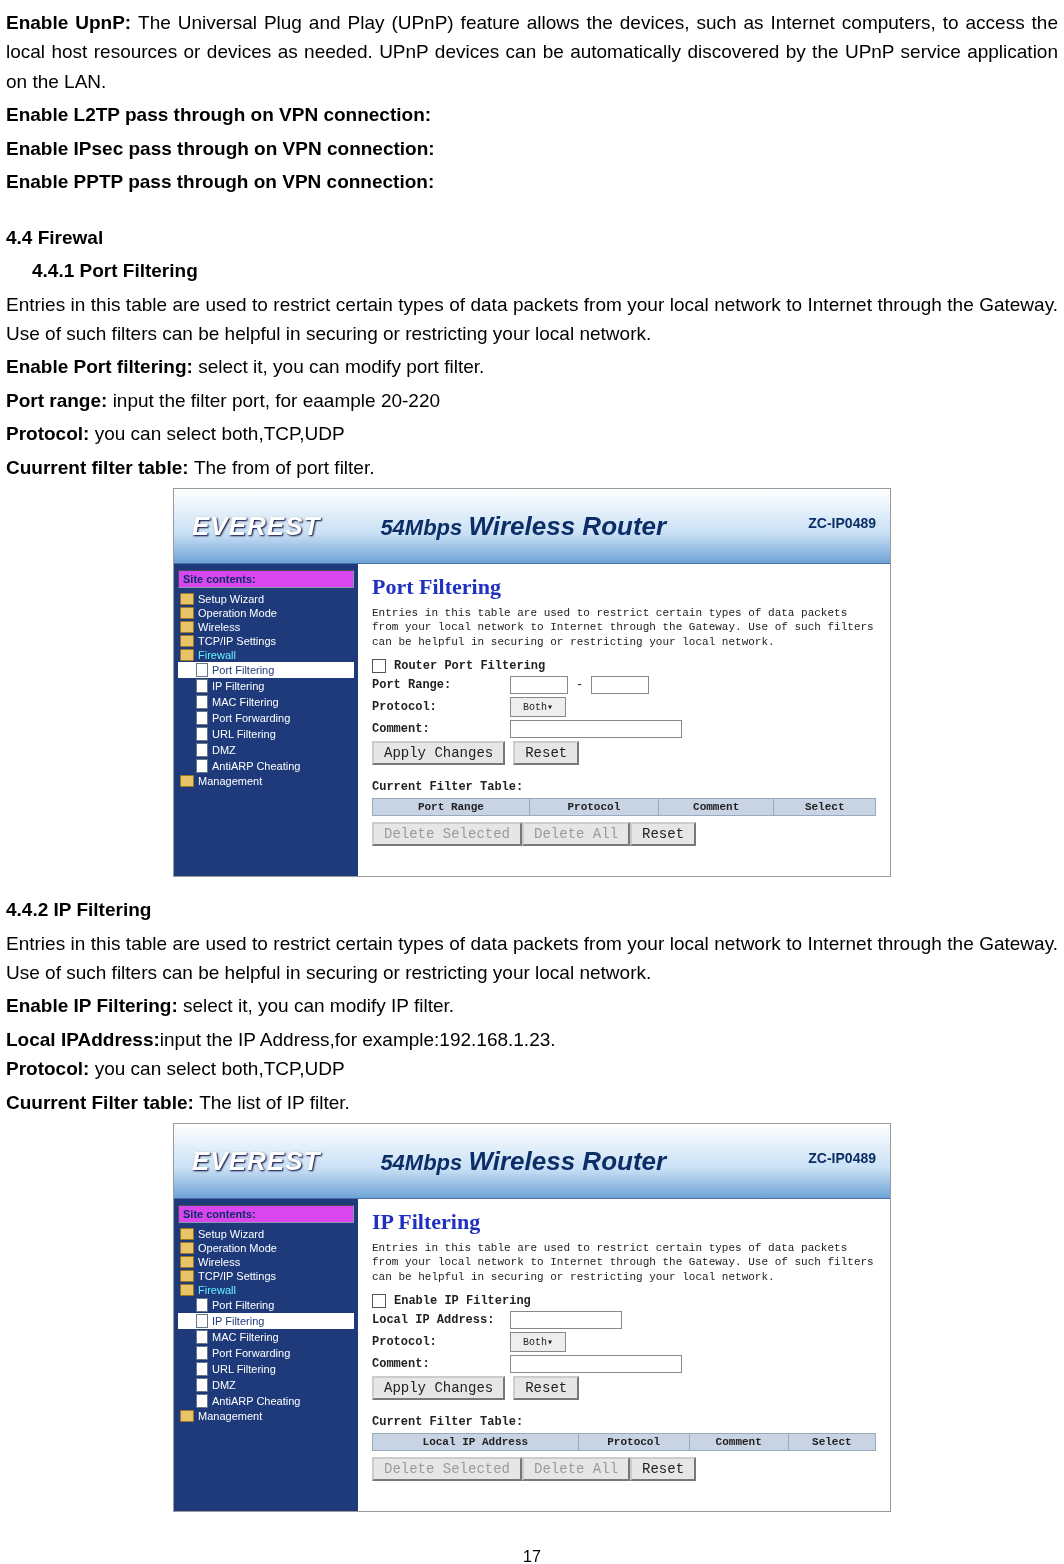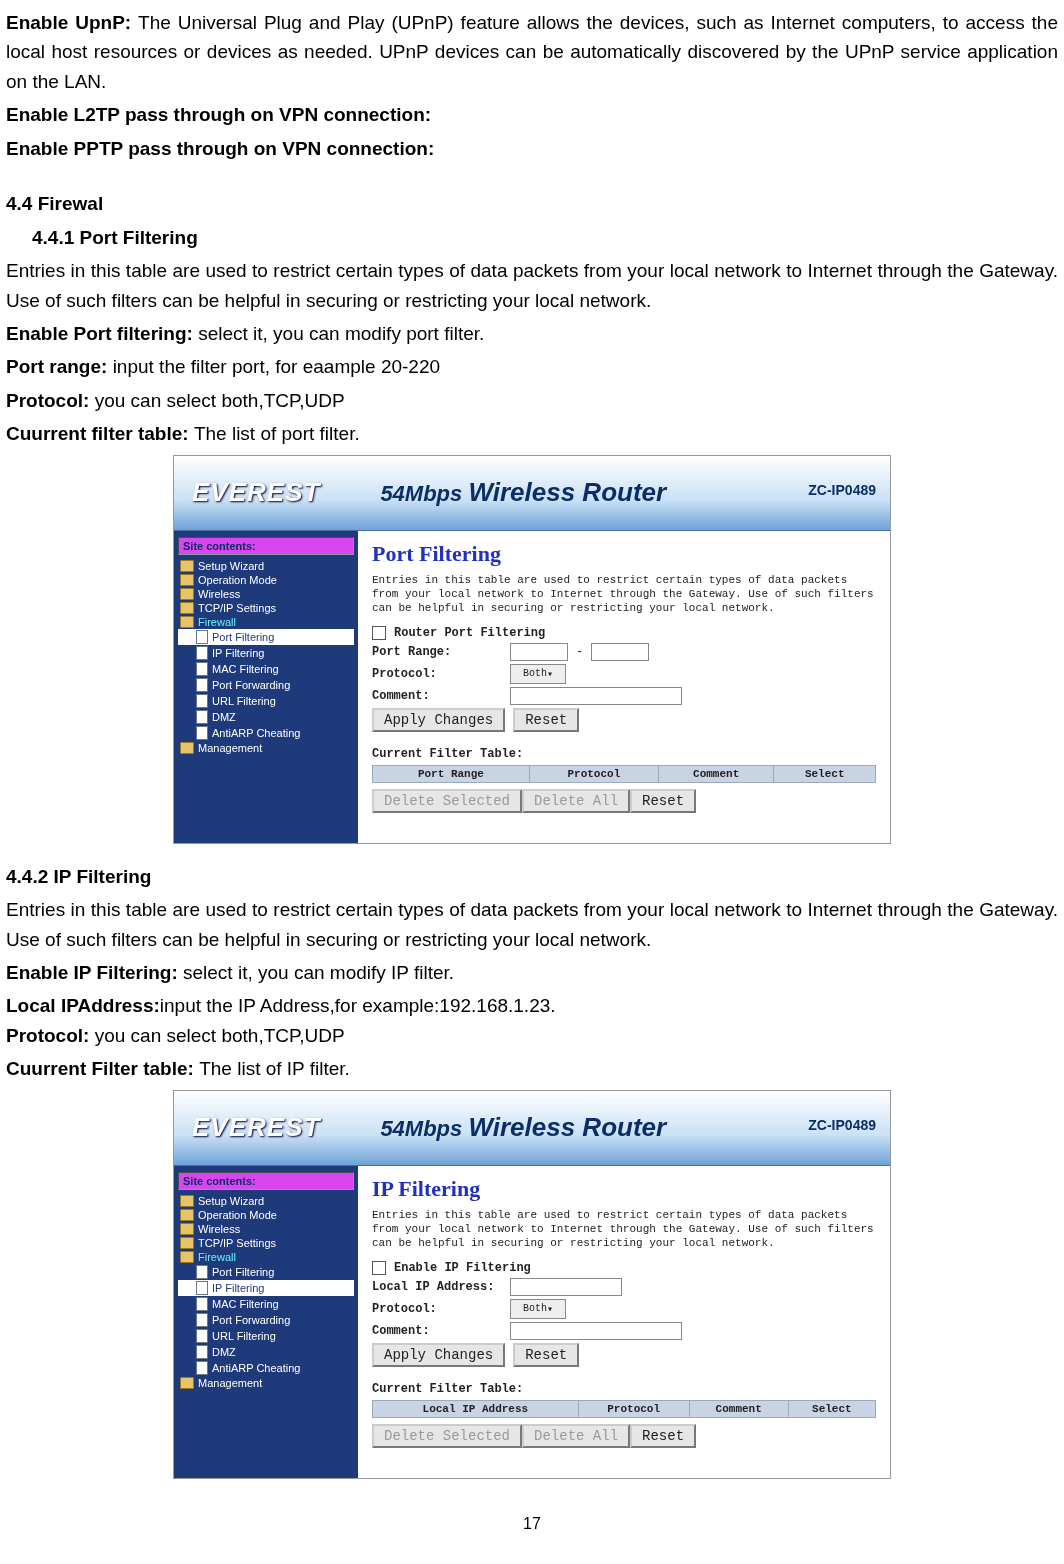--- a/index.html
+++ b/index.html
@@ -40,31 +40,32 @@
 .pnum{text-align:center;font-size:16px;padding:18px 0 4px 0}
 .chk{width:12px;height:12px;border:1px solid #555;background:#fff;display:inline-block}
 </style>
 </head>
 <body>
 
 <div class="page">
 
 <p class="para justify"><span class="bold">Enable UpnP: </span><span>The Universal Plug and Play (UPnP) feature allows the devices, such as Internet computers, to access the local host resources or devices as needed. UPnP devices can be  automatically discovered by the UPnP service application on the LAN.</span></p>
 <p class="para bold">Enable L2TP pass through on VPN connection:</p>
+<p class="para bold">Enable IPsec pass through on VPN connection:</p>
 <p class="para bold">Enable PPTP pass through on VPN connection:</p>
 
 <div class="sp"></div>
 
 <p class="para bold">4.4 Firewal</p>
 <p class="para bold indent">4.4.1 Port Filtering</p>
 <p class="para justify">Entries in this table are used to restrict certain types of data packets from your local network to Internet through the Gateway. Use of such filters can be helpful in securing or restricting your local network.</p>
 <p class="para"><span class="bold">Enable Port filtering: </span><span>select it, you can modify port filter.</span></p>
 <p class="para"><span class="bold">Port range: </span><span>input the filter port, for eaample 20-220</span></p>
 <p class="para"><span class="bold">Protocol: </span><span>you can select both,TCP,UDP</span></p>
-<p class="para"><span class="bold">Cuurrent filter table: </span><span>The list of port filter.</span></p>
+<p class="para"><span class="bold">Cuurrent filter table: </span><span>The from of port filter.</span></p>
 
 <div class="fig">
       <div class="figbox">
   <div class="header">
     <span class="logo">EVEREST</span>
     <span class="hdrtxt"><span>54Mbps</span> <span class="wr">Wireless Router</span></span>
     <span class="model">ZC-IP0489</span>
   </div>
   <div class="body">
     <div class="side">

